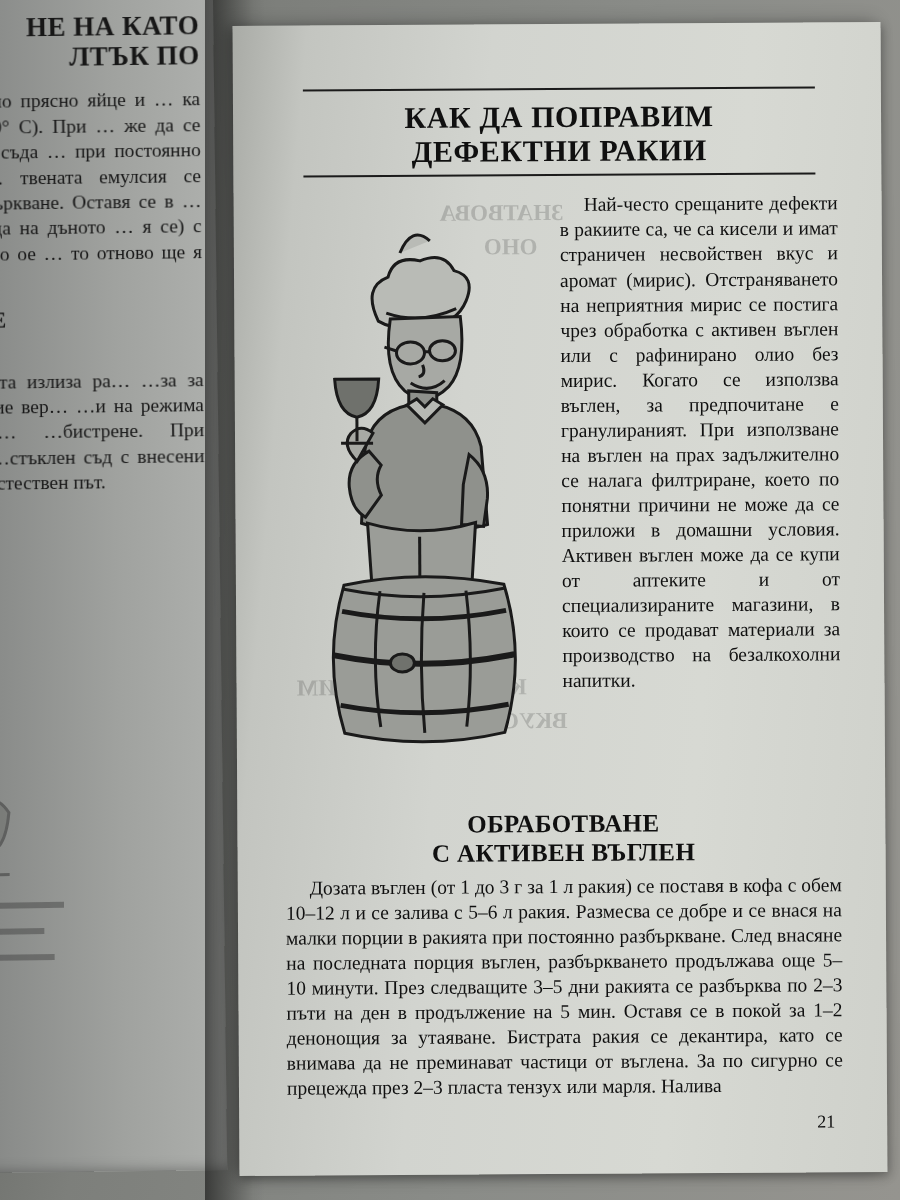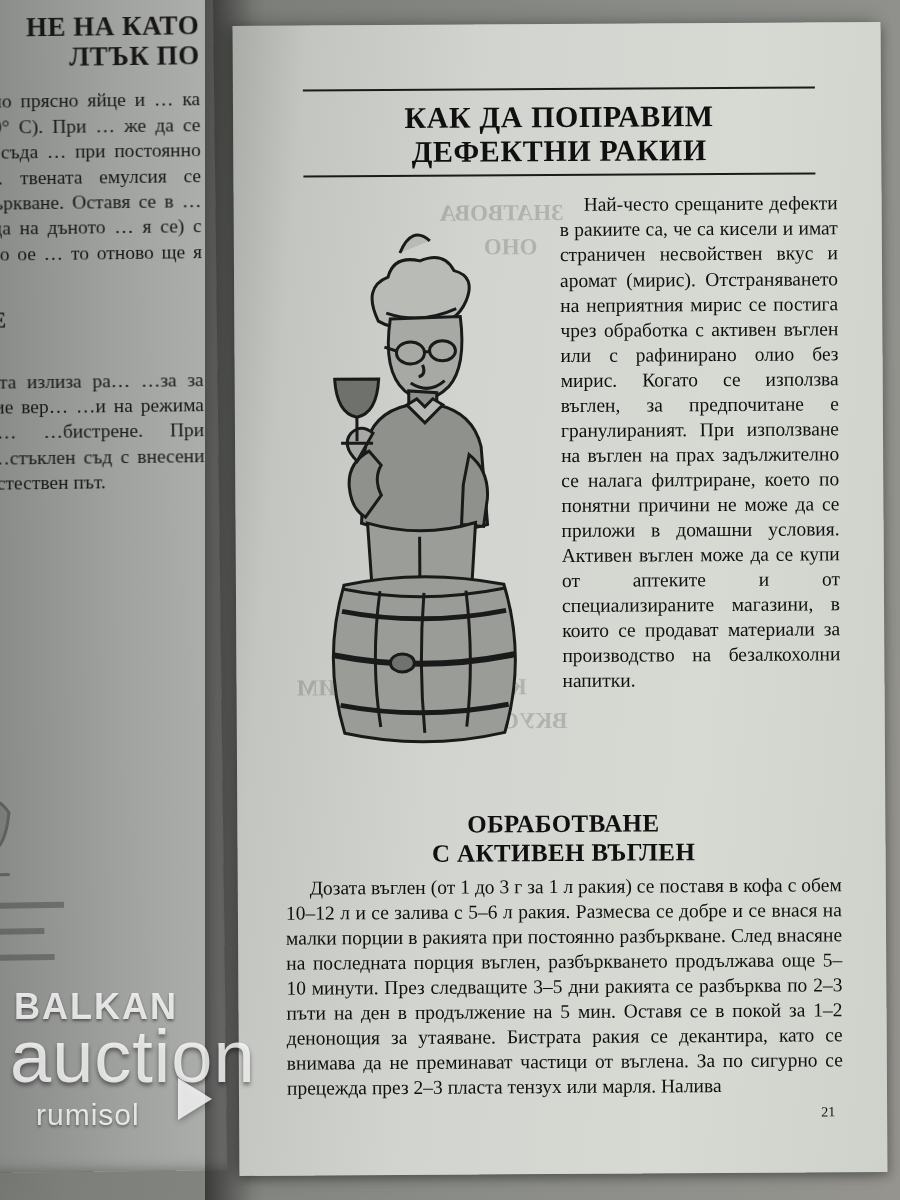--- a/index.html
+++ b/index.html
@@ -87,21 +87,21 @@
   }
   .body-par.indent{text-indent:24px;}
   .sec-title{
     font-weight:bold;font-size:25px;line-height:1.15;text-align:center;
     margin:18px 0 6px 0;letter-spacing:.4px;
   }
   .full-par{
     font-size:19.5px;line-height:1.285;text-align:justify;margin:2px 0 0 0;
   }
   .page-num{
-    position:absolute;right:52px;bottom:52px;font-size:14px;
+    position:absolute;right:52px;bottom:40px;font-size:18px;
   }
   
   .ghost{
     position:absolute;color:rgba(40,40,40,.20);font-weight:bold;
     transform:scaleX(-1);pointer-events:none;user-select:none;
   }
   
   #watermark{
     position:absolute;left:0;bottom:24px;width:900px;height:190px;
     pointer-events:none;
@@ -275,20 +275,14 @@
         <div>ОБРАБОТВАНЕ</div>
         <div>С АКТИВЕН ВЪГЛЕН</div>
       </div>
 
       <p class="full-par" style="text-indent:24px;">Дозата въглен (от 1 до 3 г за 1 л ракия) се поставя в кофа с обем 10–12 л и се залива с 5–6 л ракия. Размесва се добре и се внася на малки порции в ракията при постоянно разбъркване. След внасяне на последната порция въглен, разбъркването продължава още 5–10 минути. През следващите 3–5 дни ракията се разбърква по 2–3 пъти на ден в продължение на 5 мин. Оставя се в покой за 1–2 денонощия за утаяване. Бистрата ракия се декантира, като се внимава да не преминават частици от въглена. За по сигурно се прецежда през 2–3 пласта тензух или марля. Налива</p>
 
       <div class="page-num">21</div>
     </div>
   </div>
 
-  <div id="watermark">
-    <div class="wm-balkan">BALKAN</div>
-    <div class="wm-auction">auction</div>
-    <div class="wm-play"></div>
-    <div class="wm-rumisol">rumisol</div>
-  </div>
 
 </div>
 
 </body></html>

